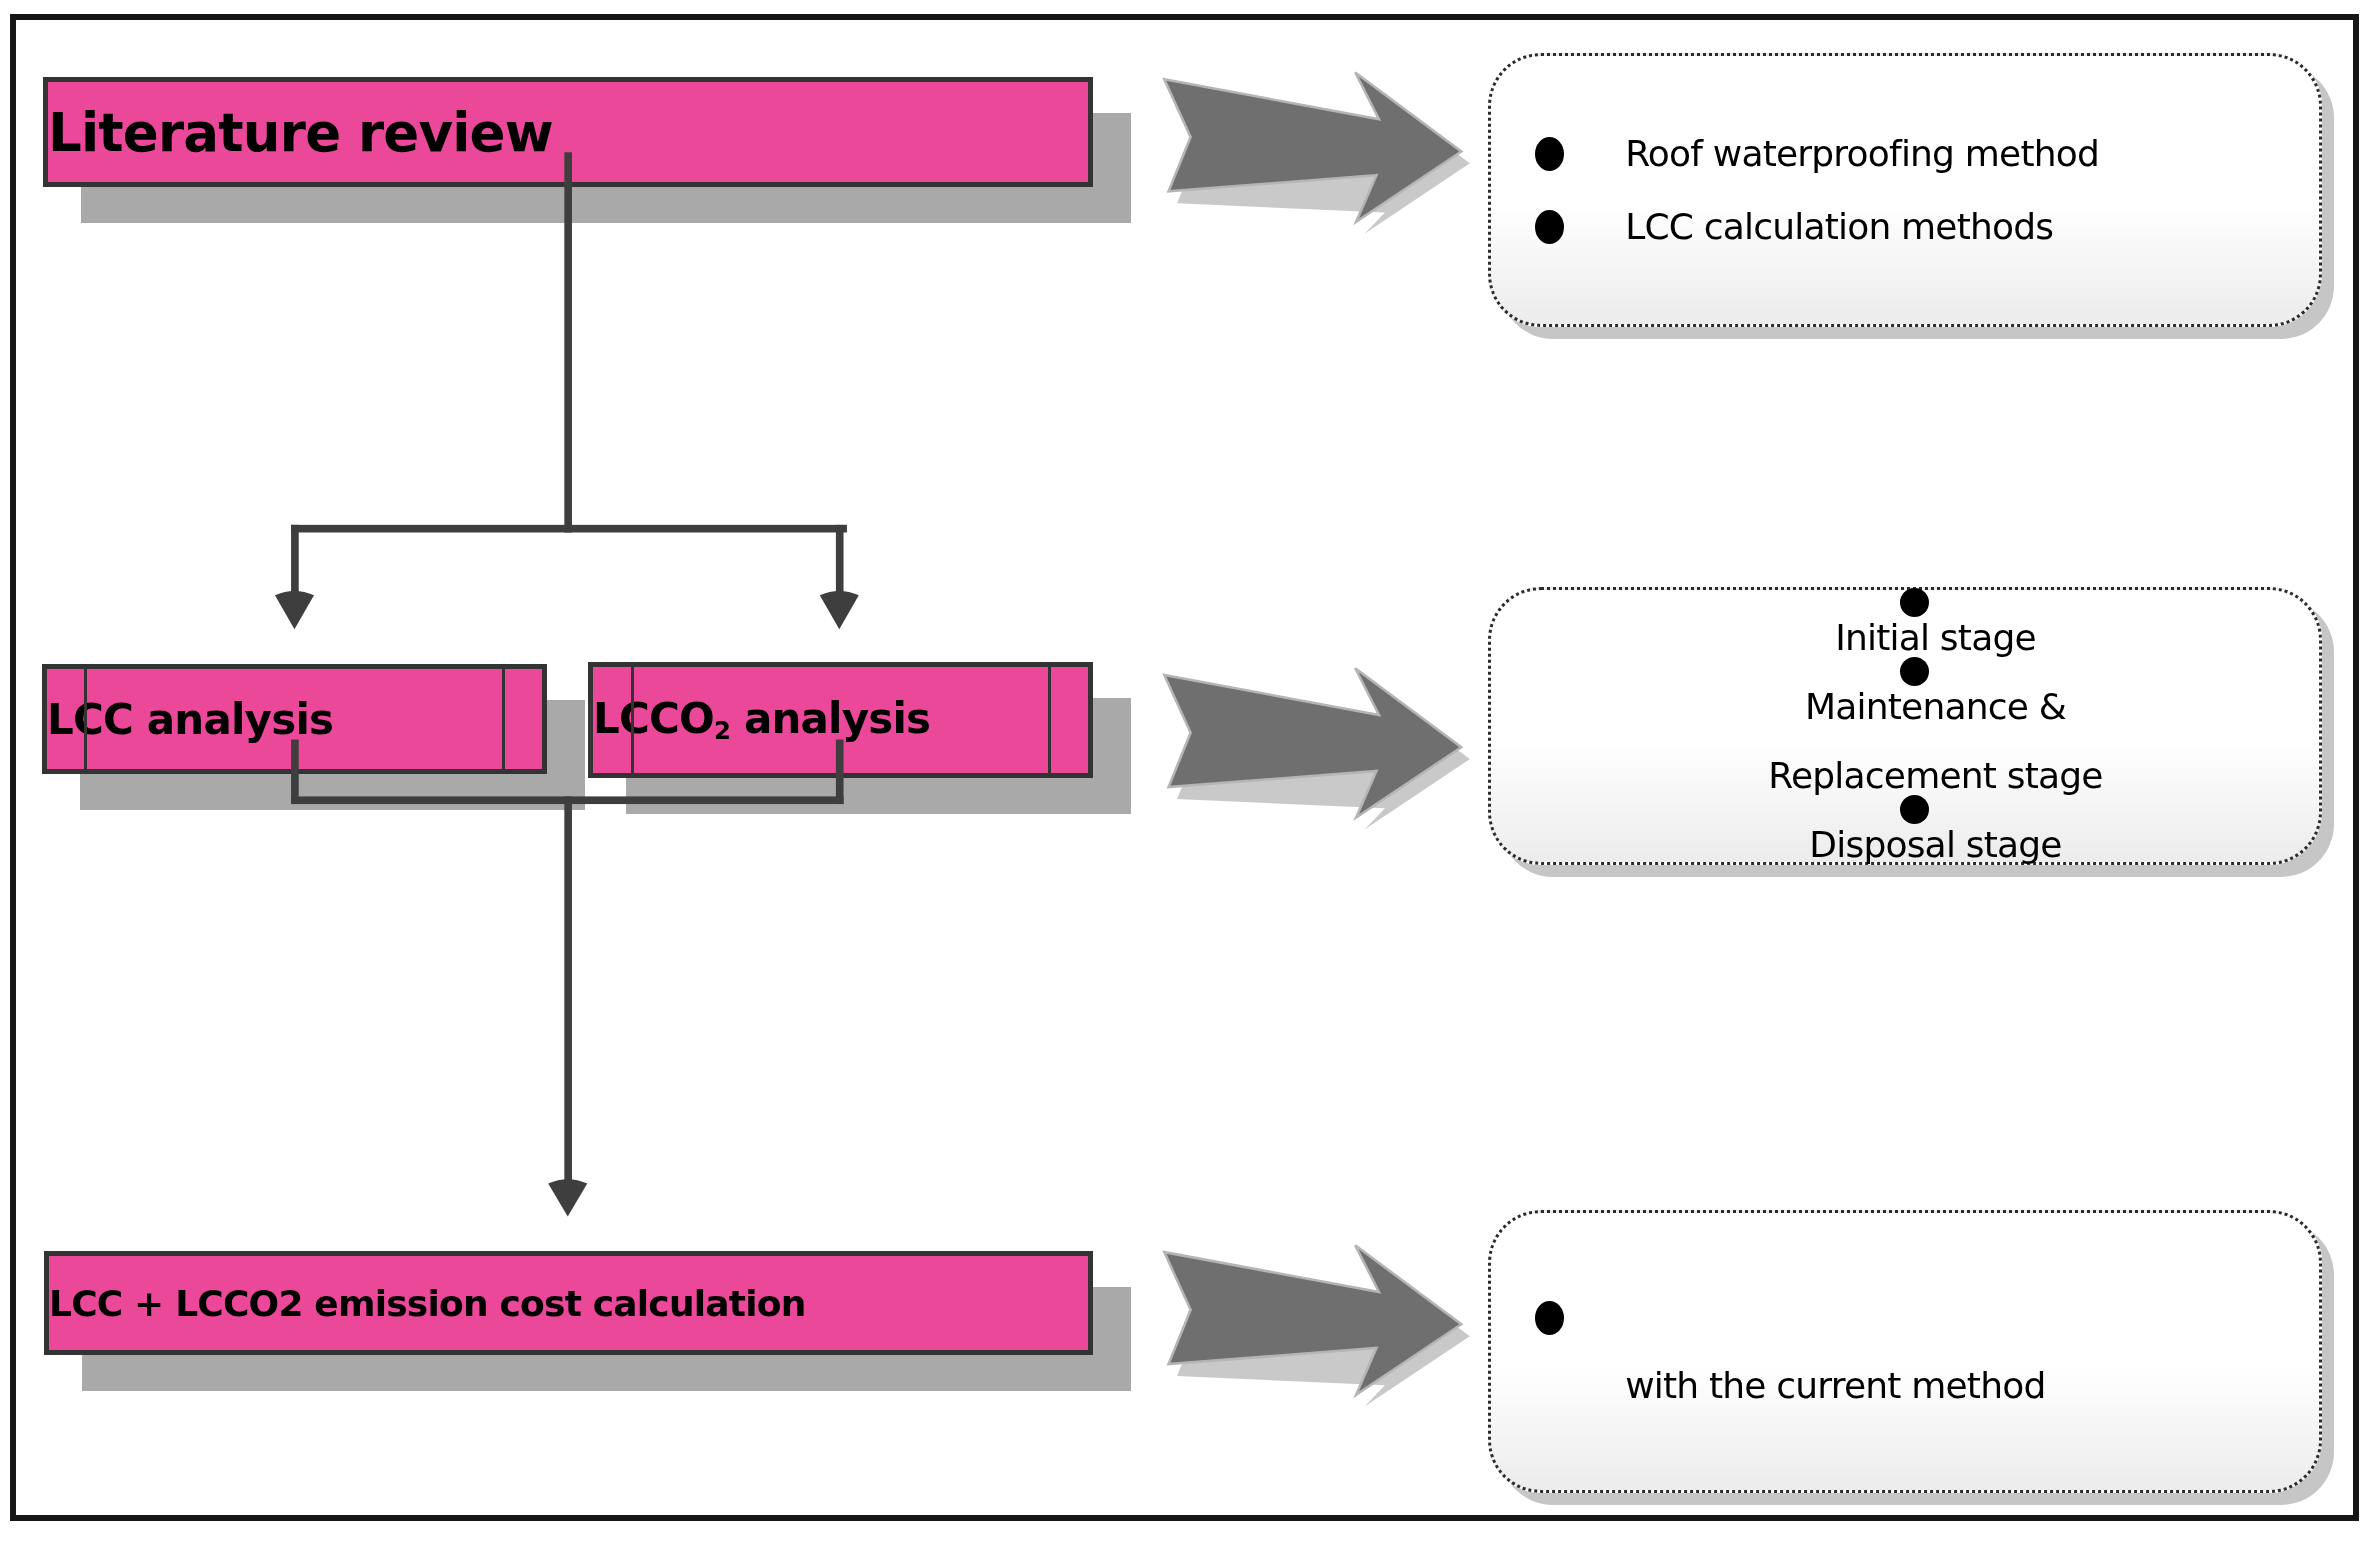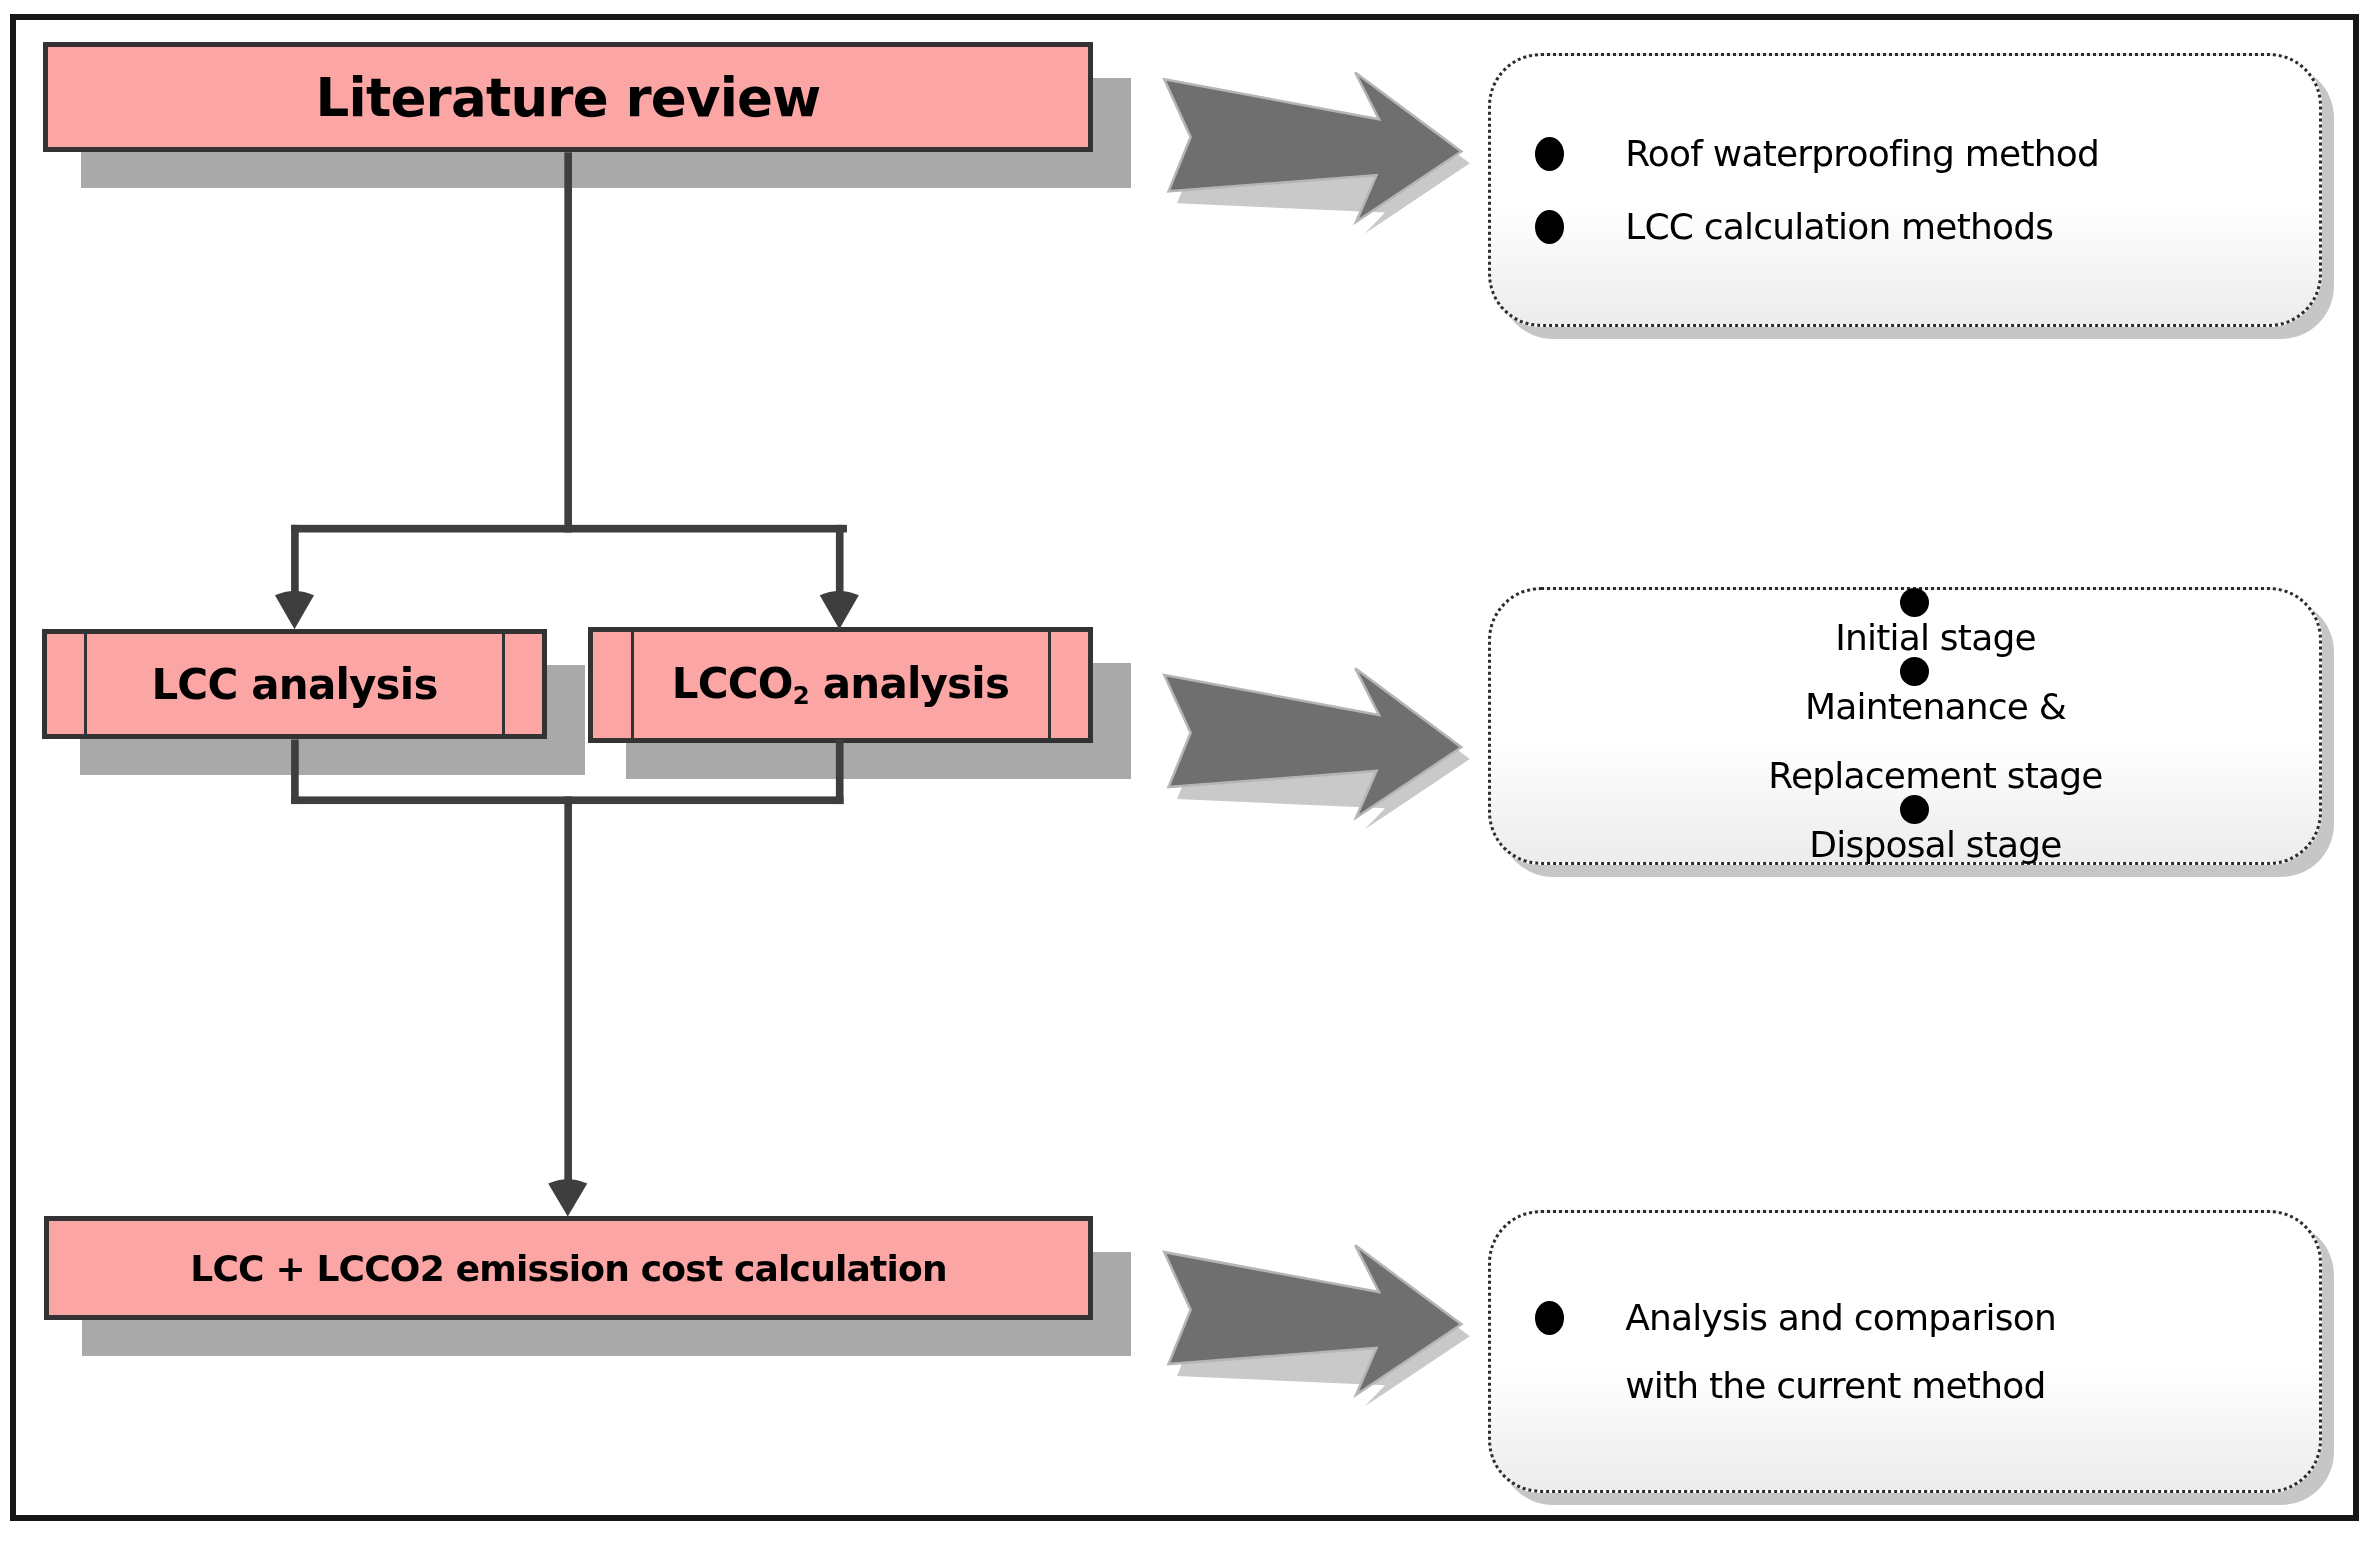--- a/index.html
+++ b/index.html
@@ -4,23 +4,23 @@
 <style>
   html,body{margin:0;padding:0;background:#ffffff;}
   #canvas{
     position:relative;width:2377px;height:1547px;background:#ffffff;overflow:hidden;
     font-family:"DejaVu Sans","Liberation Sans",sans-serif;color:#000;
   }
   
   .frame{position:absolute;left:10.2px;top:13.6px;width:2349px;height:1507px;
          border:6.8px solid #161616;box-sizing:border-box;background:transparent;}
   
-  .pbox{position:absolute;background:#fca5a5;border:5.1px solid #333333;box-sizing:border-box;
-        display:flex;align-items:center;justify-content:center;
-        box-shadow:38px 36px 0 #a9a9a9;z-index:2;}
+  .pbox{position:absolute;background:#ec4899;border:5.1px solid #333333;box-sizing:border-box;
+        display:flex;align-items:center;
+        box-shadow:38px 36px 0 #a9a9a9;z-index:2;margin-top:35px;}
   .pbox .inliner{position:absolute;top:-5.1px;bottom:-5.1px;width:3.4px;background:#333333;}
   .lbl{font-weight:bold;font-size:42px;letter-spacing:-0.8px;white-space:nowrap;}
   .title{font-size:53px;}
   .botlbl{font-size:36px;}
   sub.small2{font-size:0.58em;vertical-align:-0.25em;font-weight:bold;}
   
   #wires{position:absolute;left:0;top:0;z-index:3;pointer-events:none;}
   
   .panel{position:absolute;left:1488px;width:834px;box-sizing:border-box;
          border:3.4px dotted #2b2b2b;border-radius:53px;
@@ -121,21 +121,20 @@
     </div>
     <div class="row">
       <span class="bullet"></span>
       <span class="rowtext">Disposal stage</span>
     </div>
   </div>
 
   <div class="panel p3" style="top:1210px;height:283px;">
     <div class="row">
       <span class="bullet"></span>
-      <span class="rowtext">Analysis and comparison</span>
     </div>
     <div class="row">
       <span class="bullet hidden"></span>
       <span class="rowtext">with the current method</span>
     </div>
   </div>
 
 </div>
 
 

